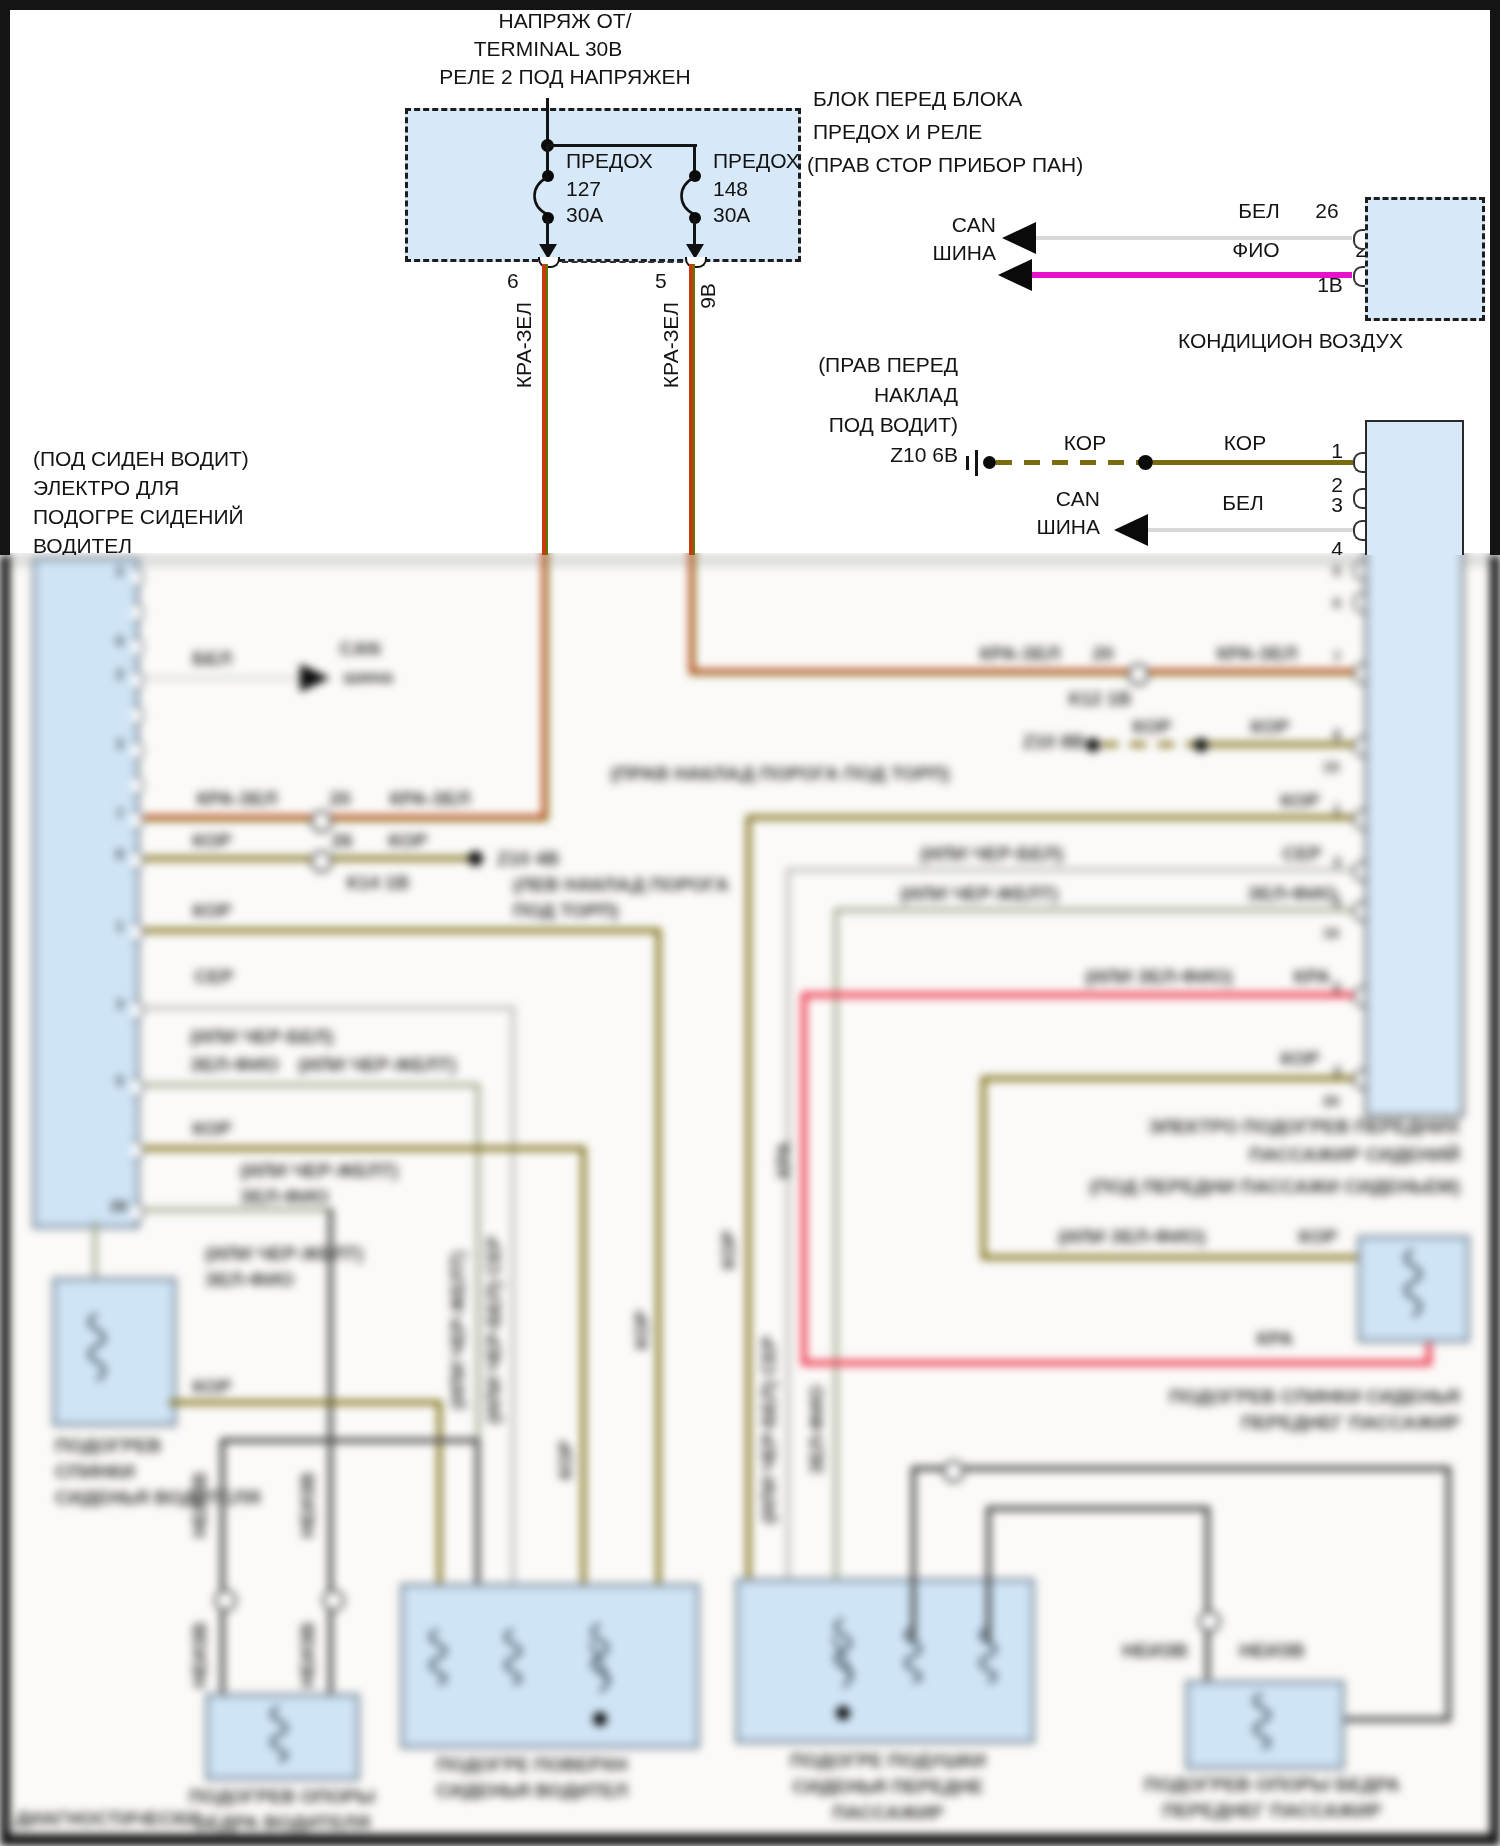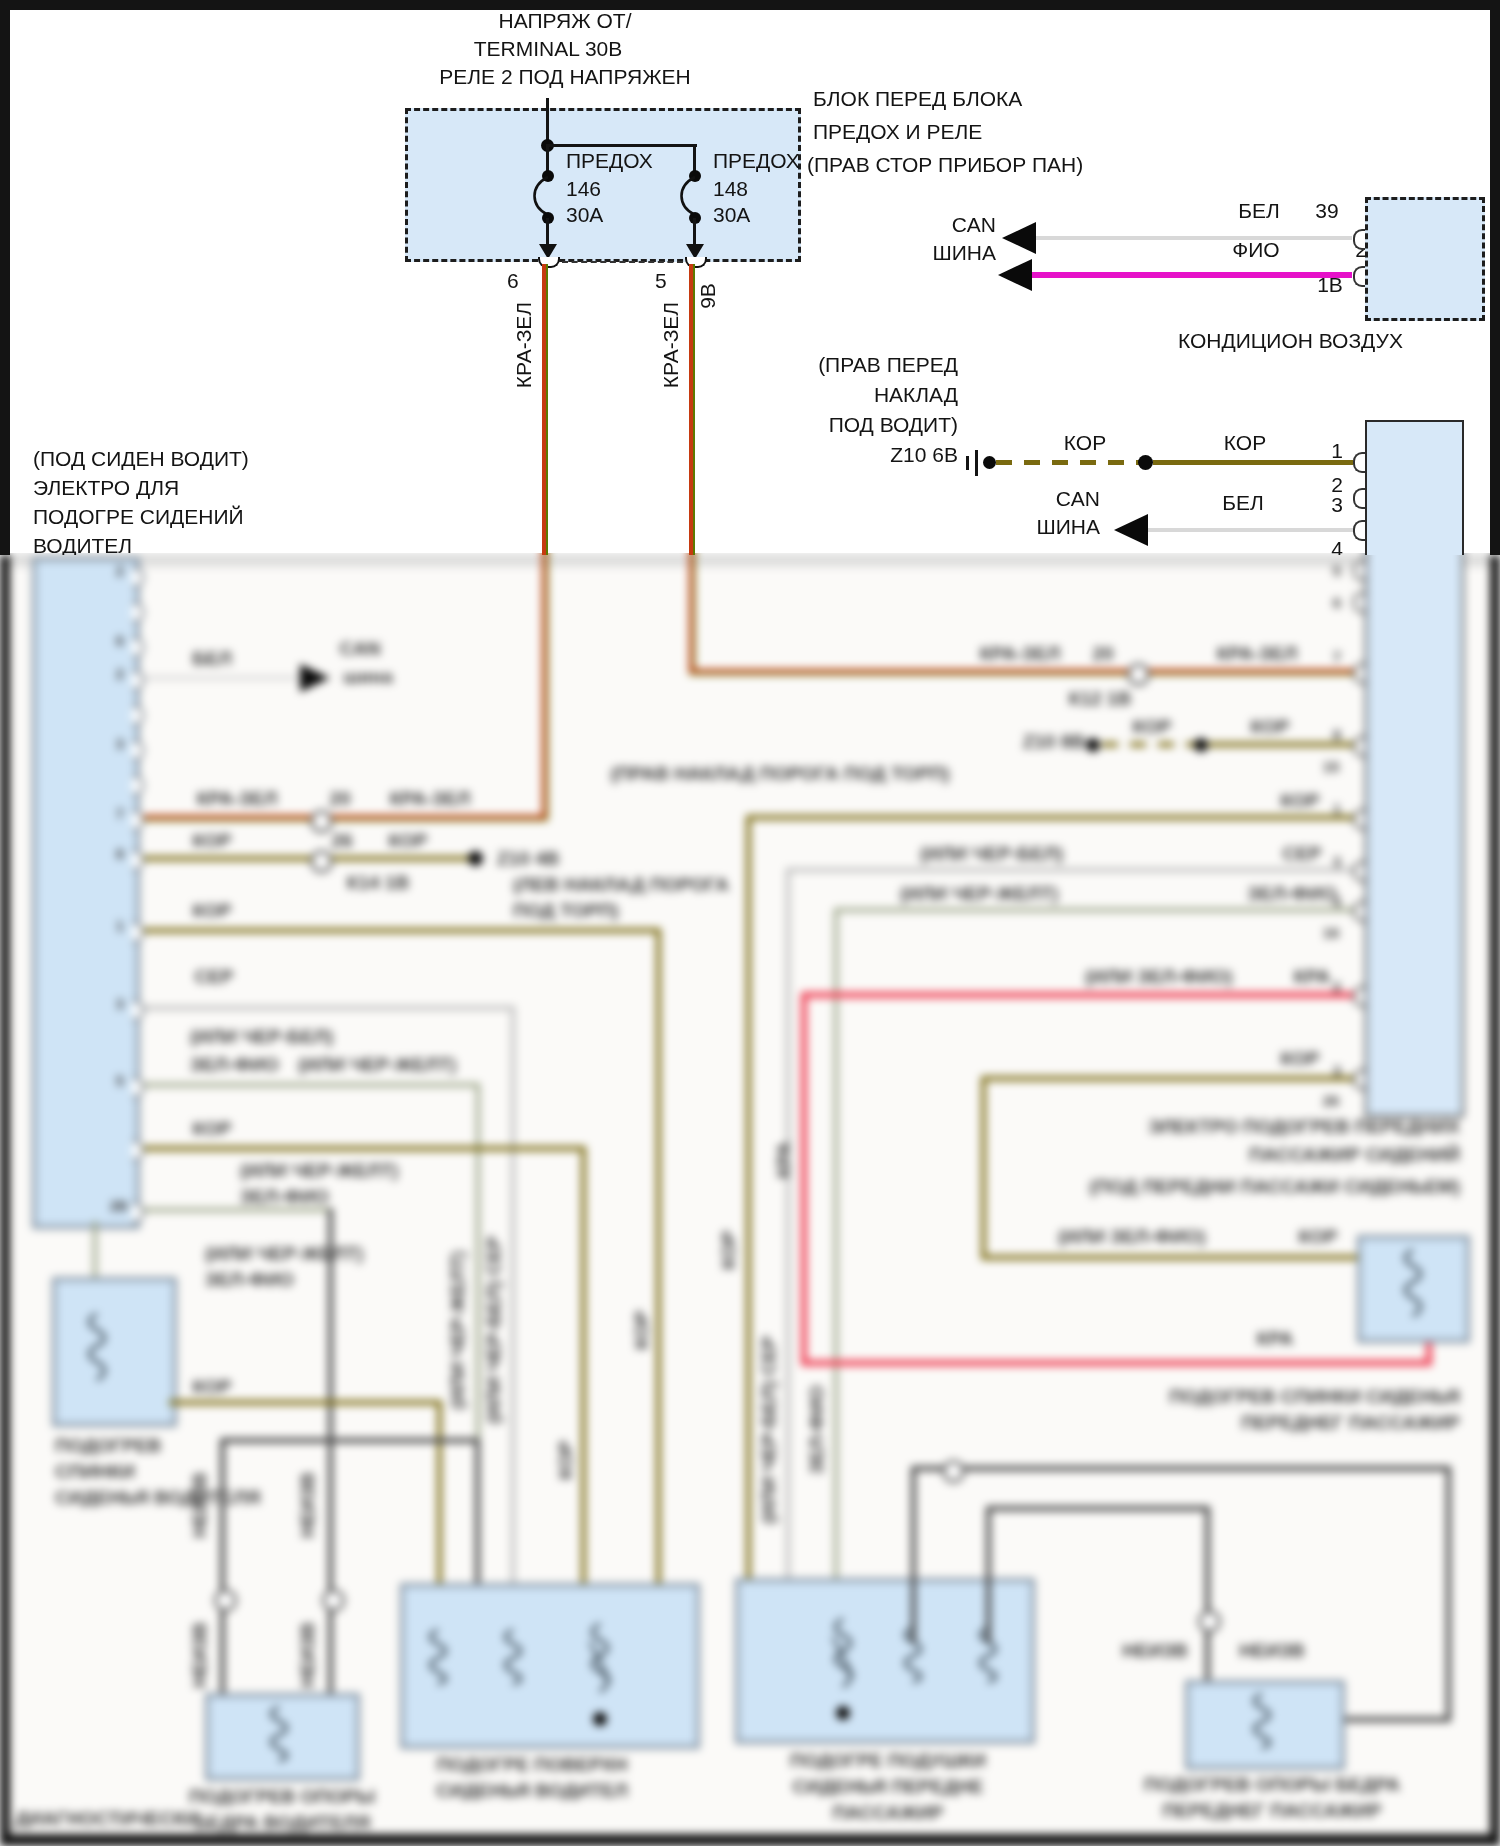--- a/index.html
+++ b/index.html
@@ -65,21 +65,21 @@
 
     <div class="w blk" style="left:546px;top:144px;width:3px;height:32px"></div>
     <div class="dot" style="left:542px;top:170px;width:12px;height:12px"></div>
     <svg style="left:528px;top:174px" width="24" height="44" viewBox="0 0 24 44">
         <path d="M20 3 C2 12 2 32 20 41" fill="none" stroke="#111" stroke-width="2.6"></path>
       </svg>
     <div class="dot" style="left:542px;top:212px;width:12px;height:12px"></div>
     <div class="w blk" style="left:546px;top:218px;width:3px;height:28px"></div>
     <div class="abs" style="left:539px;top:244px;width:0;height:0;border-left:9px solid transparent;border-right:9px solid transparent;border-top:15px solid #111"></div>
     <div class="t" style="left:566px;top:148px">ПРЕДОХ</div>
-    <div class="t" style="left:566px;top:176px">146</div>
+    <div class="t" style="left:566px;top:176px">127</div>
     <div class="t" style="left:566px;top:202px">30А</div>
 
     <div class="w blk" style="left:693px;top:144px;width:3px;height:32px"></div>
     <div class="dot" style="left:689px;top:170px;width:12px;height:12px"></div>
     <svg style="left:675px;top:174px" width="24" height="44" viewBox="0 0 24 44">
         <path d="M20 3 C2 12 2 32 20 41" fill="none" stroke="#111" stroke-width="2.6"></path>
       </svg>
     <div class="dot" style="left:689px;top:212px;width:12px;height:12px"></div>
     <div class="w blk" style="left:693px;top:218px;width:3px;height:28px"></div>
     <div class="abs" style="left:686px;top:244px;width:0;height:0;border-left:9px solid transparent;border-right:9px solid transparent;border-top:15px solid #111"></div>
@@ -100,21 +100,21 @@
     <div class="t rot" style="left:524px;top:345px">КРА-ЗЕЛ</div>
     <div class="t rot" style="left:671px;top:345px">КРА-ЗЕЛ</div>
 
     <div class="t" style="right:504px;top:212px">CAN</div>
     <div class="t" style="right:504px;top:240px">ШИНА</div>
     <div class="al" style="left:1002px;top:222px"></div>
     <div class="w bel" style="left:1036px;top:236px;width:316px;height:4px"></div>
     <div class="al" style="left:998px;top:259px"></div>
     <div class="w fio" style="left:1032px;top:272px;width:320px;height:6px"></div>
     <div class="t c" style="left:1259px;top:198px">БЕЛ</div>
-    <div class="t c" style="left:1327px;top:198px">39</div>
+    <div class="t c" style="left:1327px;top:198px">26</div>
     <div class="t c" style="left:1256px;top:237px">ФИО</div>
     <div class="t c" style="left:1367px;top:237px">23</div>
     <div class="t c" style="left:1330px;top:272px">1В</div>
 
     <div class="w boxfill dashbox" style="left:1365px;top:197px;width:114px;height:118px"></div>
     <div class="bml" style="left:1353px;top:229px"></div>
     <div class="bml" style="left:1353px;top:266px"></div>
     <div class="t" style="left:1178px;top:328px">КОНДИЦИОН ВОЗДУХ</div>
 
     <div class="t" style="right:542px;top:352px">(ПРАВ ПЕРЕД</div>

